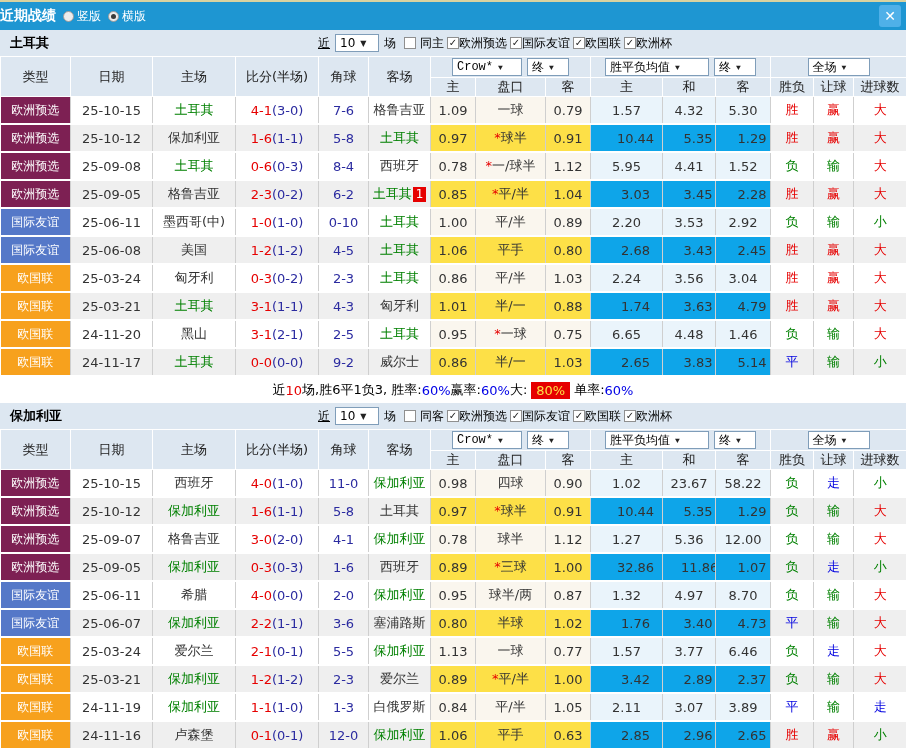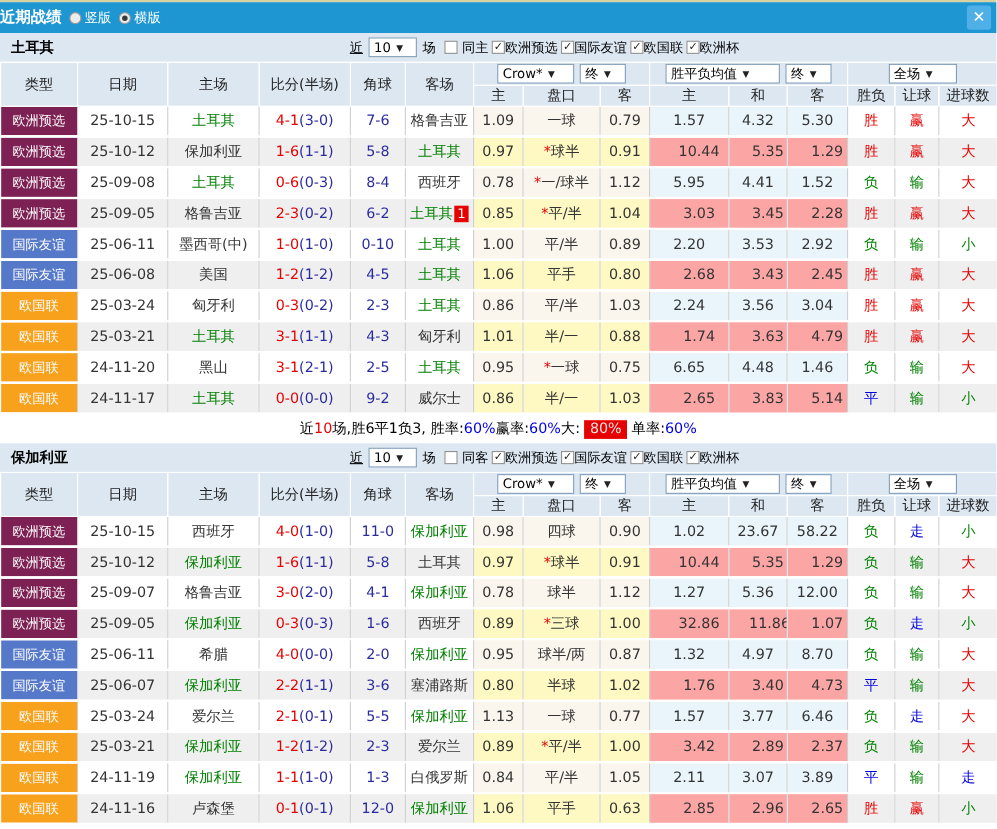--- a/index.html
+++ b/index.html
@@ -20,47 +20,47 @@
   .near-link { text-decoration:underline; margin-right:5px; cursor:pointer; }
   .sel { display:inline-flex; align-items:center; background:#fff; border:1px solid #7f9db9; height:18px; padding:0 4px; font-size:12px; cursor:pointer; color:#000; }
   .sel .arw { font-size:8px; margin-left:5px; color:#222; }
   .cb { width:12px; height:12px; border:1px solid #8f8f8f; background:#fff; display:inline-flex; align-items:center; justify-content:center; font-size:10px; line-height:1; cursor:pointer; color:#222; flex:none; }
   .cb.first { margin:0 4px 0 8px; }
 
   table { border-collapse:collapse; table-layout:fixed; width:906px; }
   thead td { background:#dde7f1; border:1px solid #fff; text-align:center; font-size:13px; color:#222; height:20px; overflow:hidden; }
   thead tr.sub td { height:19px; }
   thead .dropcell { padding:1px 0; }
-  .dropwrap { display:flex; align-items:center; justify-content:center; gap:5px; }
+  .dropwrap { display:flex; align-items:center; justify-content:center; gap:5px;font-family:Liberation Mono, monospace; }
   tbody td { border-right:1px solid #cfcfcf; border-bottom:2px solid #fff; text-align:center; font-size:13px; height:26px; color:#333; background:#fff; overflow:hidden; }
   tbody td:last-child { border-right:none; }
   tbody tr.even td { background:#efefef; }
   td.c-asia { background:#faf6ee; }
-  tr.even td.c-asia { background:#fef9c3; }
+  tr.even td.c-asia { background:#fde047; }
   td.c-avg { background:#eaf4fb; }
-  tr.even td.c-avg { background:#fca5a5;padding-left:18px; }
+  tr.even td.c-avg { background:#0ea5e9;padding-left:18px; }
   td.c-type { padding:0; }
   .type-badge { height:26px; line-height:26px; color:#fff; font-size:12px; width:100%; }
   .type-maroon { background:#7d2053; }
   .type-blue { background:#5578c8; }
   .type-orange { background:#f7a11d; }
   .team-hl { color:#008000; }
   .score-main { color:#e60000; }
   .score-half { color:#2b2ba0; }
   td.c-corner { color:#2b2ba0; }
   .t-red { color:#e60000; }
   .t-green { color:#008000; }
   .t-blue { color:#0000e0; }
   .star { color:#e60000; }
   .badge-1 { background:#e60000; color:#fff; font-size:12px; padding:0 3px; margin-left:1px; display:inline-block; line-height:15px; }
   .summary { height:26px; display:flex; align-items:center; justify-content:center; font-size:13px; background:#fff; color:#000; }
   .sum-k { color:#000; }
   .sum-b { color:#0000e6; }
   .sum-r { color:#e60000; }
-  .sum-rb { background:#e60000; color:#e5e5e5; padding:1px 5px; margin:0 4px; }
+  .sum-rb { background:#e60000; color:#fde047; padding:1px 5px; margin:0 4px; }
 </style>
 </head>
 <body>
 
 <div class="topline"></div>
 
 <div class="titlebar">
   <span class="title">近期战绩</span>
   <span class="radio">
     <span class="radio-circle"></span>

